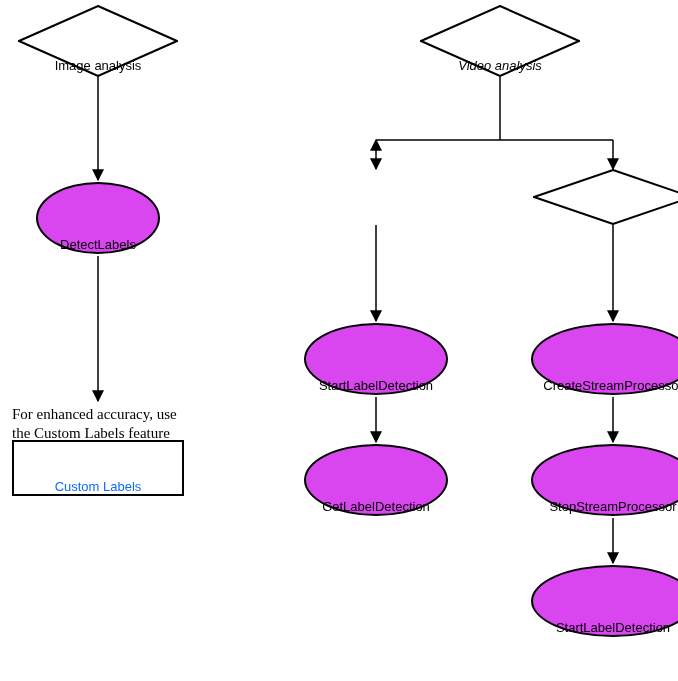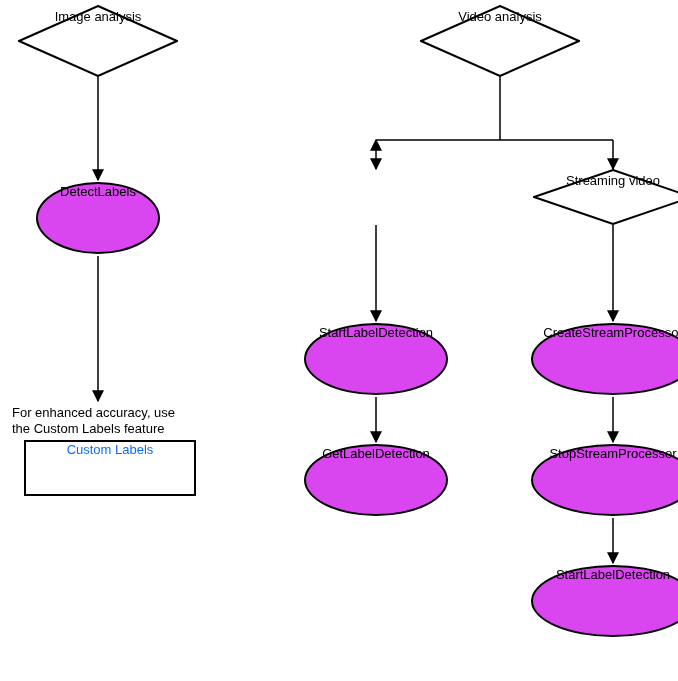--- a/index.html
+++ b/index.html
@@ -11,21 +11,21 @@
     color: #000;
   }
   .canvas {
     position: relative;
     width: 678px;
     height: 681px;
   }
   .node {
     position: absolute;
     display: flex;
-    align-items: flex-start;
+    align-items: flex-end;
     justify-content: center;
     text-align: center;
     box-sizing: border-box;
   }
   
   .diamond {
     background: none;
   }
   .diamond svg {
     position: absolute;
@@ -44,22 +44,23 @@
     border-radius: 50%;
     background: #d946ef;
   }
   
   .rect {
     border: 2px solid #000;
     background: #fff;
   }
   .free-text {
     position: absolute;
-    font-size: 13px;
+    font-size: 15px;
     line-height: 1.25;
+    font-family: Liberation Serif, serif;
   }
   .link {
     color: #0b6cff;
     text-decoration: none;
   }
   svg.edges {
     position: absolute;
     left: 0; top: 0;
     width: 678px;
     height: 681px;
@@ -108,37 +109,36 @@
   </div>
 
   <div class="node ellipse" style="left:36px; top:182px; width:124px; height:72px;">
     <span>DetectLabels</span>
   </div>
 
   <div class="free-text" style="left:12px; top:405px; width:180px;">
     <span>For enhanced accuracy, use the Custom Labels feature</span>
   </div>
 
-  <div class="node rect" style="left:12px; top:440px; width:172px; height:56px;margin-left:12px;">
+  <div class="node rect" style="left:12px; top:440px; width:172px; height:56px;">
     <a href="#" class="link">Custom Labels</a>
   </div>
 
-  <div class="node diamond" style="left:420px; top:5px; width:160px; height:72px;">
+  <div class="node diamond" style="left:420px; top:5px; width:160px; height:72px;font-style:italic;">
     <svg viewBox="0 0 160 72" preserveAspectRatio="none">
       <polygon points="80,1 159,36 80,71 1,36" fill="#fff" stroke="#000" stroke-width="2"></polygon>
     </svg>
     <span class="label">Video analysis</span>
   </div>
 
 
   <div class="node diamond" style="left:533px; top:169px; width:160px; height:56px;">
     <svg viewBox="0 0 160 56" preserveAspectRatio="none">
       <polygon points="80,1 159,28 80,55 1,28" fill="#fff" stroke="#000" stroke-width="2"></polygon>
     </svg>
-    <span class="label">Streaming video</span>
   </div>
 
   <div class="node ellipse" style="left:304px; top:444px; width:144px; height:72px;">
     <span>GetLabelDetection</span>
   </div>
 
   <div class="node ellipse" style="left:304px; top:323px; width:144px; height:72px;">
     <span>StartLabelDetection</span>
   </div>
 

